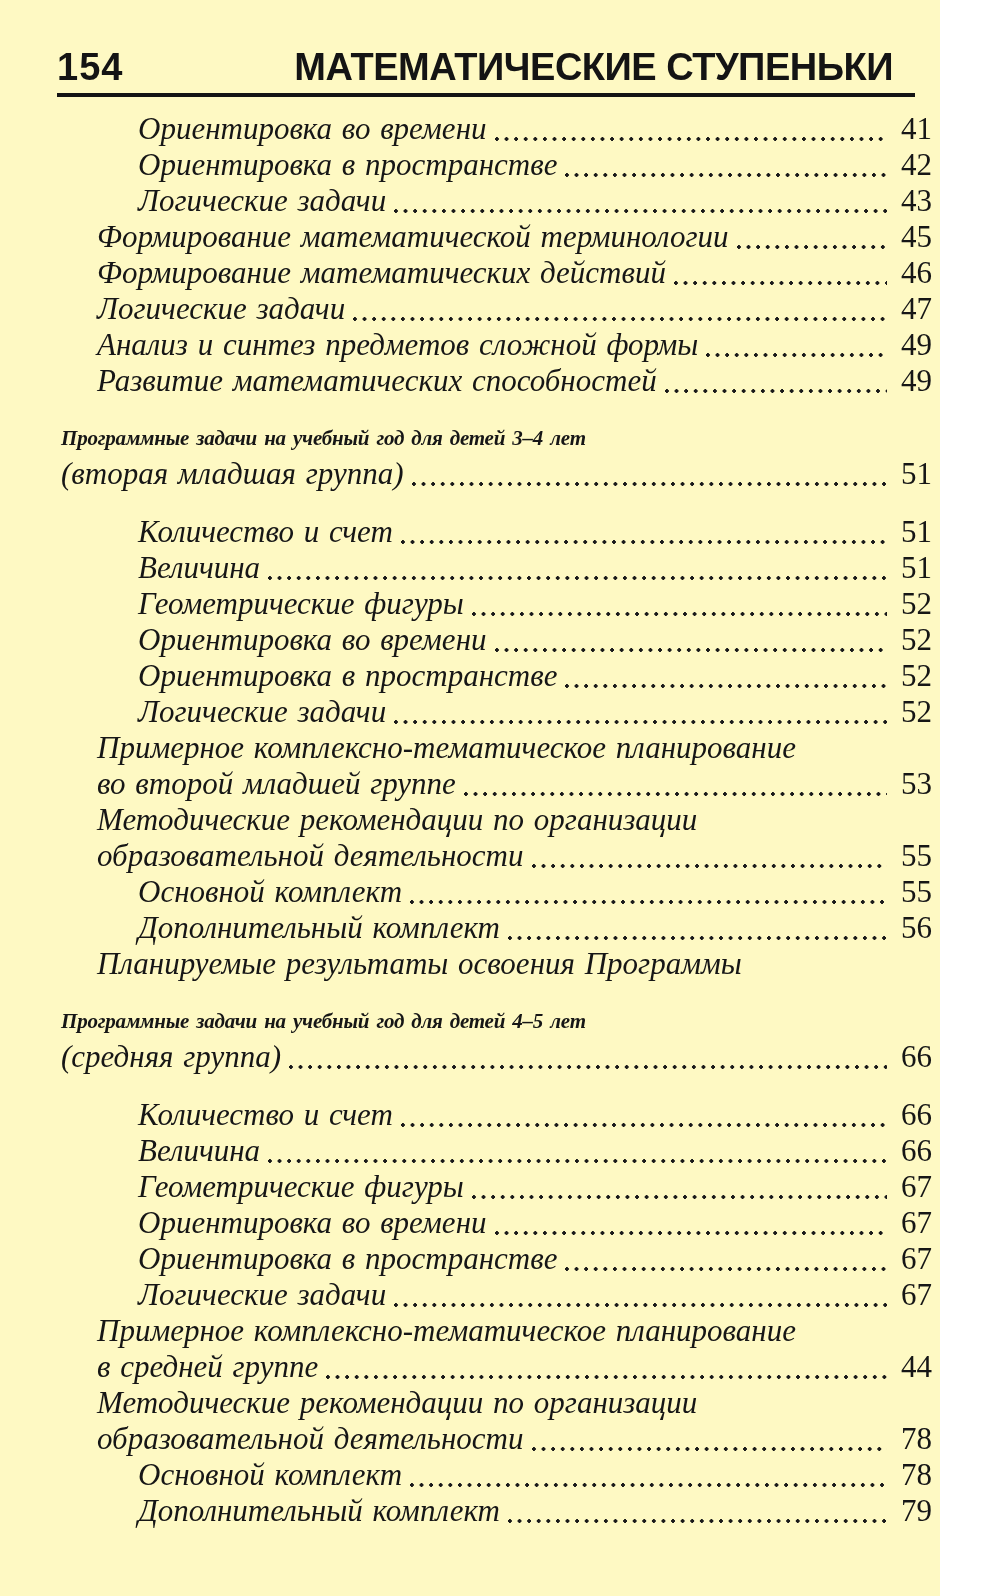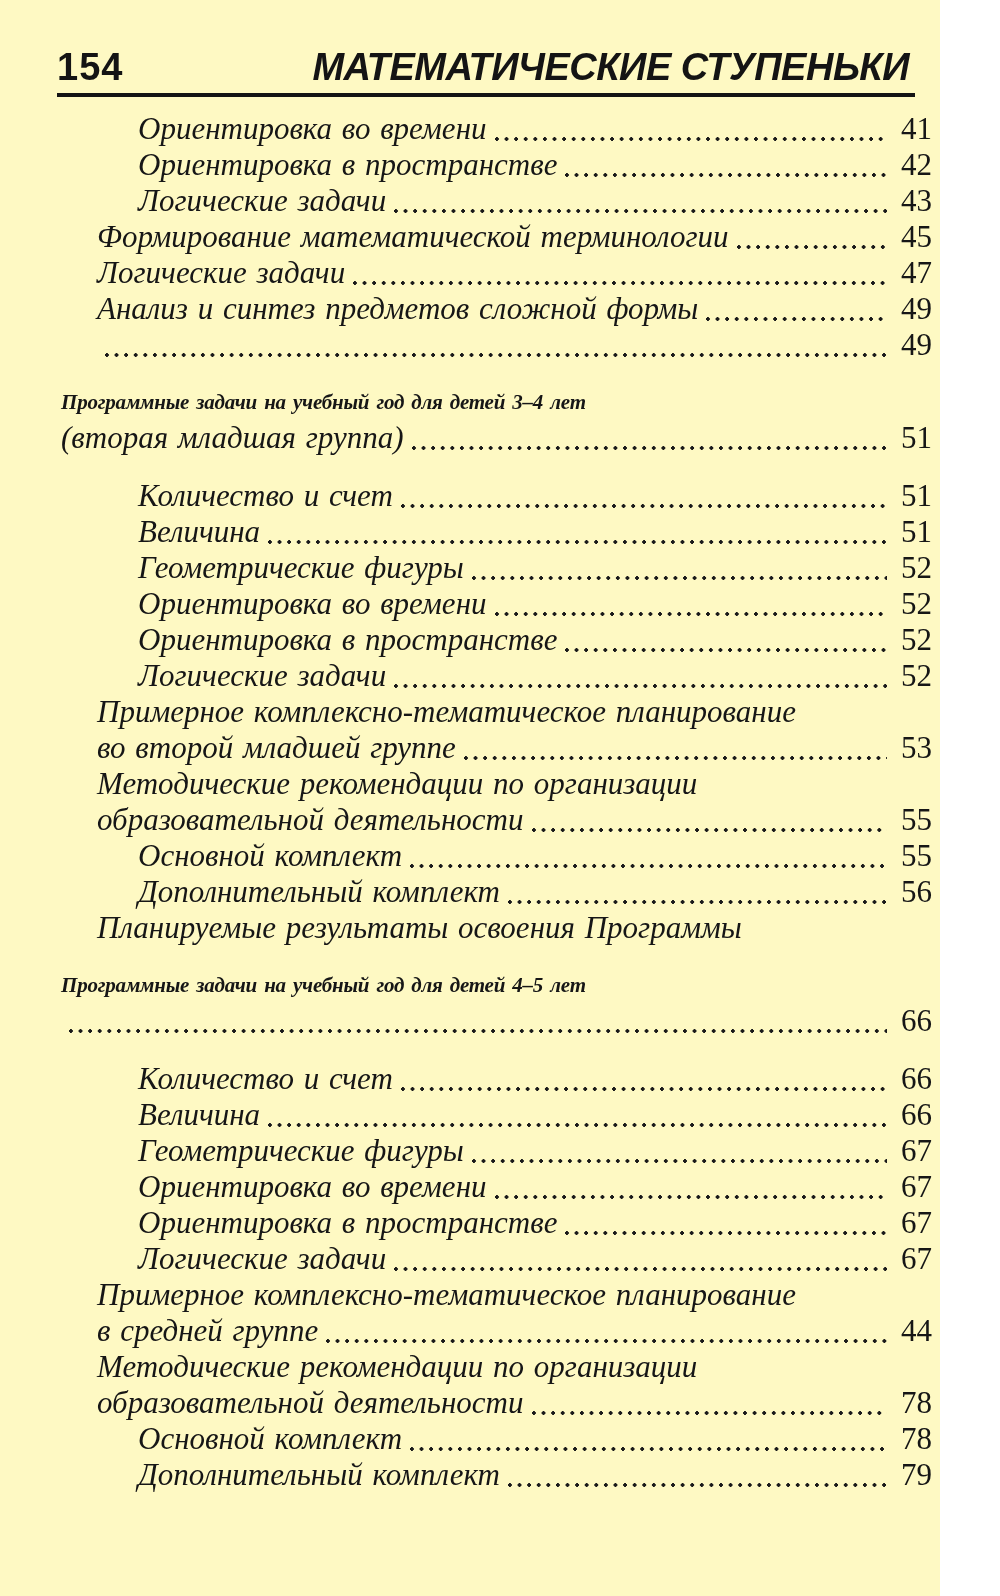--- a/index.html
+++ b/index.html
@@ -31,24 +31,23 @@
     letter-spacing:1px;
     line-height:1;
     color:#141414;
   }
   .running-title {
     font-family:"Liberation Sans", sans-serif;
     font-size:38px;
     font-weight:700;
     letter-spacing:-0.5px;
     line-height:1;
-    margin-right:6px;
+    margin-right:22px;
     color:#141414;
     white-space:nowrap;
-    font-style:italic;
   }
   .rule {
     position:absolute;
     left:57px; right:25px; top:93px;
     height:4px;
     background:#141414;
   }
   
   .toc {
     position:absolute;
@@ -112,30 +111,36 @@
         <span class="label">Логические задачи</span>
         <span class="dots"></span>
         <span class="pagenum">43</span>
       </div>
       <div class="row lvl1">
         <span class="label">Формирование математической терминологии</span>
         <span class="dots"></span>
         <span class="pagenum">45</span>
       </div>
       <div class="row lvl1">
+        <span class="label">Формирование математических действий</span>
+        <span class="dots"></span>
+        <span class="pagenum">46</span>
+      </div>
+      <div class="row lvl1">
         <span class="label">Логические задачи</span>
         <span class="dots"></span>
         <span class="pagenum">47</span>
       </div>
       <div class="row lvl1">
         <span class="label">Анализ и синтез предметов сложной формы</span>
         <span class="dots"></span>
         <span class="pagenum">49</span>
       </div>
       <div class="row lvl1">
+        <span class="label">Развитие математических способностей</span>
         <span class="dots"></span>
         <span class="pagenum">49</span>
       </div>
       <div class="row lvl0 bold gap-section">
         <span class="label">Программные задачи на учебный год для детей 3–4 лет</span>
       </div>
       <div class="row lvl0">
         <span class="label">(вторая младшая группа)</span>
         <span class="dots"></span>
         <span class="pagenum">51</span>
@@ -196,20 +201,21 @@
         <span class="dots"></span>
         <span class="pagenum">56</span>
       </div>
       <div class="row lvl1">
         <span class="label">Планируемые результаты освоения Программы</span>
       </div>
       <div class="row lvl0 bold gap-section">
         <span class="label">Программные задачи на учебный год для детей 4–5 лет</span>
       </div>
       <div class="row lvl0">
+        <span class="label">(средняя группа)</span>
         <span class="dots"></span>
         <span class="pagenum">66</span>
       </div>
       <div class="row lvl2 gap-sub">
         <span class="label">Количество и счет</span>
         <span class="dots"></span>
         <span class="pagenum">66</span>
       </div>
       <div class="row lvl2">
         <span class="label">Величина</span>

